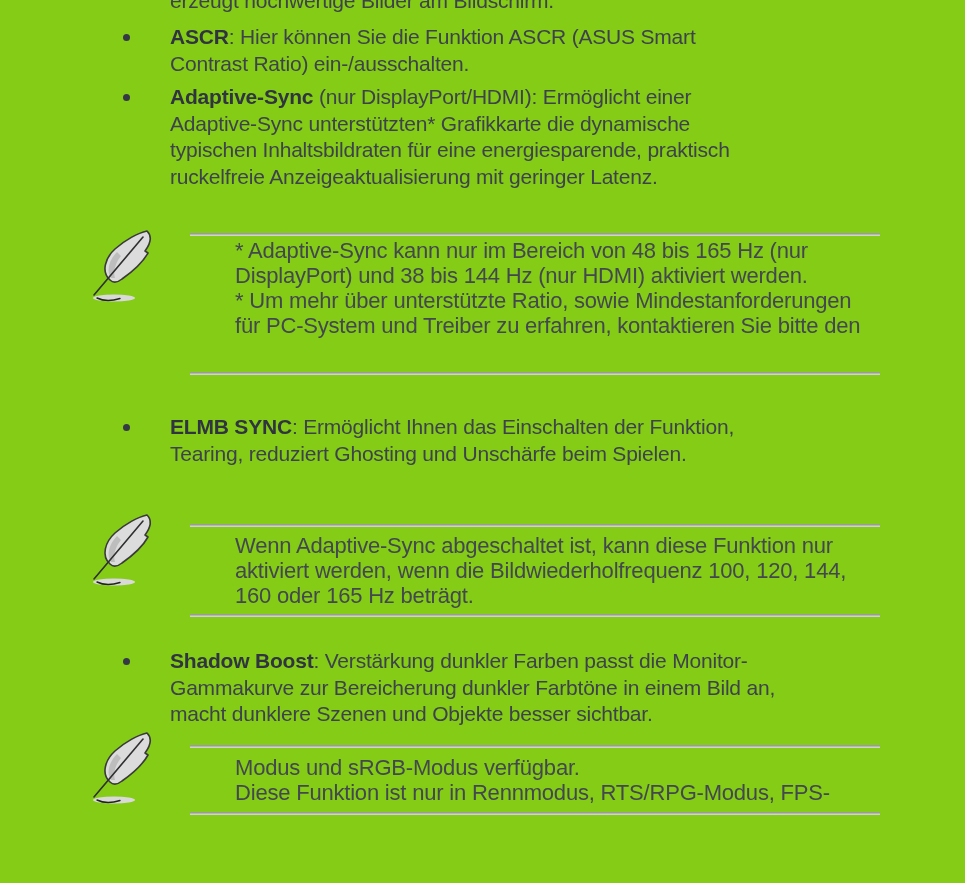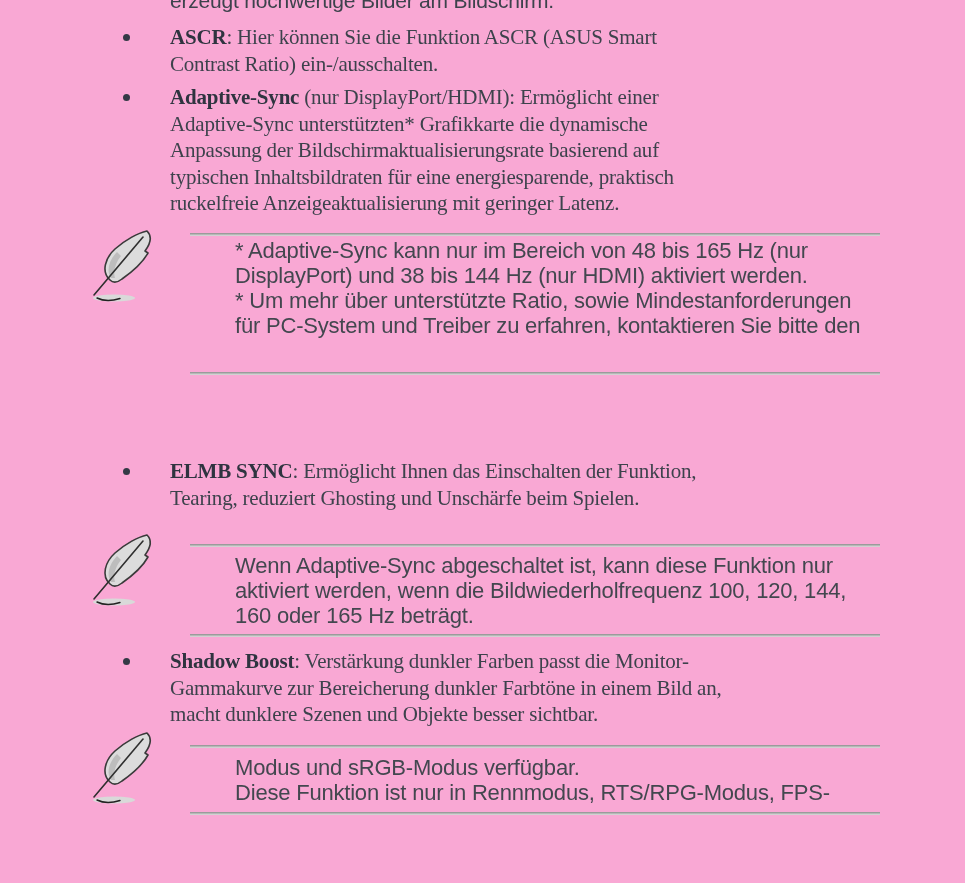--- a/index.html
+++ b/index.html
@@ -1,21 +1,21 @@
 <!DOCTYPE html>
 <html><head>
 <meta charset="utf-8">
 <style>
   html, body { margin: 0; padding: 0; background: #ffffff; }
   #page {
     position: relative;
     width: 965px;
     height: 883px;
     overflow: hidden;
-    background: #f9a8d4;
+    background: #84cc16;
     font-family: "Liberation Sans", "DejaVu Sans", sans-serif;
     color: #3d424c;
   }
   
   .intro-line {
     position: absolute;
     left: 170px;
     top: -13px;
     font-size: 21px;
     line-height: 27px;
@@ -31,21 +31,21 @@
   }
   .bullet .dot {
     position: absolute;
     left: -47px;
     top: 10px;
     width: 7px;
     height: 7px;
     border-radius: 50%;
     background: #343945;
   }
-  .bl { white-space: nowrap; font-family: Liberation Serif, serif; }
+  .bl { white-space: nowrap; }
   .term { font-weight: bold; color: #2f3440; }
   
   .note {
     position: absolute;
     left: 84px;
     width: 796px;
   }
   .note .quill {
     position: absolute;
     left: 0;
@@ -78,21 +78,20 @@
   <div class="bullet" style="top:24px">
     <span class="dot"></span>
     <div class="bl"><span class="term">ASCR</span><span>: Hier können Sie die Funktion ASCR (ASUS Smart</span></div>
     <div class="bl">Contrast Ratio) ein-/ausschalten.</div>
   </div>
 
   <div class="bullet" style="top:84px">
     <span class="dot"></span>
     <div class="bl"><span class="term">Adaptive-Sync</span><span> (nur DisplayPort/HDMI): Ermöglicht einer</span></div>
     <div class="bl">Adaptive-Sync unterstützten* Grafikkarte die dynamische</div>
-    <div class="bl">Anpassung der Bildschirmaktualisierungsrate basierend auf</div>
     <div class="bl">typischen Inhaltsbildraten für eine energiesparende, praktisch</div>
     <div class="bl">ruckelfreie Anzeigeaktualisierung mit geringer Latenz.</div>
   </div>
 
   <div class="note" style="top:228px;height:150px">
     <svg class="quill" width="78" height="78" viewBox="0 0 78 78">
       <ellipse cx="30" cy="70" rx="21" ry="3.5" fill="#d9d9d9"></ellipse>
       <path d="M13 70 C 19 73 28 73 36 70.5" stroke="#222" stroke-width="1.4" fill="none" stroke-linecap="round"></path>
       <path d="M26 52 C 17 44 21 30 31 21 C 41 12 54 5 63 3 C 68 8 67 15 61 23 L 64 25 C 59 34 48 44 38 51 C 33 55 29 55 26 52 Z" fill="#dcdcdc" stroke="#3a3a3a" stroke-width="1.6" stroke-linejoin="round"></path>
       <path d="M27 50 C 22 43 25 32 33 24 L 37 28 C 31 35 29 44 31 50 Z" fill="#bdbdbd"></path>
@@ -101,27 +100,27 @@
     <div class="rule" style="top:5px"></div>
     <div class="note-text" style="top:10px">
       <div class="nl">* Adaptive-Sync kann nur im Bereich von 48 bis 165 Hz (nur</div>
       <div class="nl">DisplayPort) und 38 bis 144 Hz (nur HDMI) aktiviert werden.</div>
       <div class="nl">* Um mehr über unterstützte Ratio, sowie Mindestanforderungen</div>
       <div class="nl">für PC-System und Treiber zu erfahren, kontaktieren Sie bitte den</div>
     </div>
     <div class="rule" style="top:144px"></div>
   </div>
 
-  <div class="bullet" style="top:458px">
+  <div class="bullet" style="top:414px">
     <span class="dot"></span>
     <div class="bl"><span class="term">ELMB SYNC</span><span>: Ermöglicht Ihnen das Einschalten der Funktion,</span></div>
     <div class="bl">Tearing, reduziert Ghosting und Unschärfe beim Spielen.</div>
   </div>
 
-  <div class="note" style="top:532px;height:110px">
+  <div class="note" style="top:512px;height:110px">
     <svg class="quill" width="78" height="78" viewBox="0 0 78 78">
       <ellipse cx="30" cy="70" rx="21" ry="3.5" fill="#d9d9d9"></ellipse>
       <path d="M13 70 C 19 73 28 73 36 70.5" stroke="#222" stroke-width="1.4" fill="none" stroke-linecap="round"></path>
       <path d="M26 52 C 17 44 21 30 31 21 C 41 12 54 5 63 3 C 68 8 67 15 61 23 L 64 25 C 59 34 48 44 38 51 C 33 55 29 55 26 52 Z" fill="#dcdcdc" stroke="#3a3a3a" stroke-width="1.6" stroke-linejoin="round"></path>
       <path d="M27 50 C 22 43 25 32 33 24 L 37 28 C 31 35 29 44 31 50 Z" fill="#bdbdbd"></path>
       <path d="M10 67 L 59 9" stroke="#2f2f2f" stroke-width="1.6" stroke-linecap="round"></path>
     </svg>
     <div class="rule" style="top:12px"></div>
     <div class="note-text" style="top:21px">
       <div class="nl">Wenn Adaptive-Sync abgeschaltet ist, kann diese Funktion nur</div>

